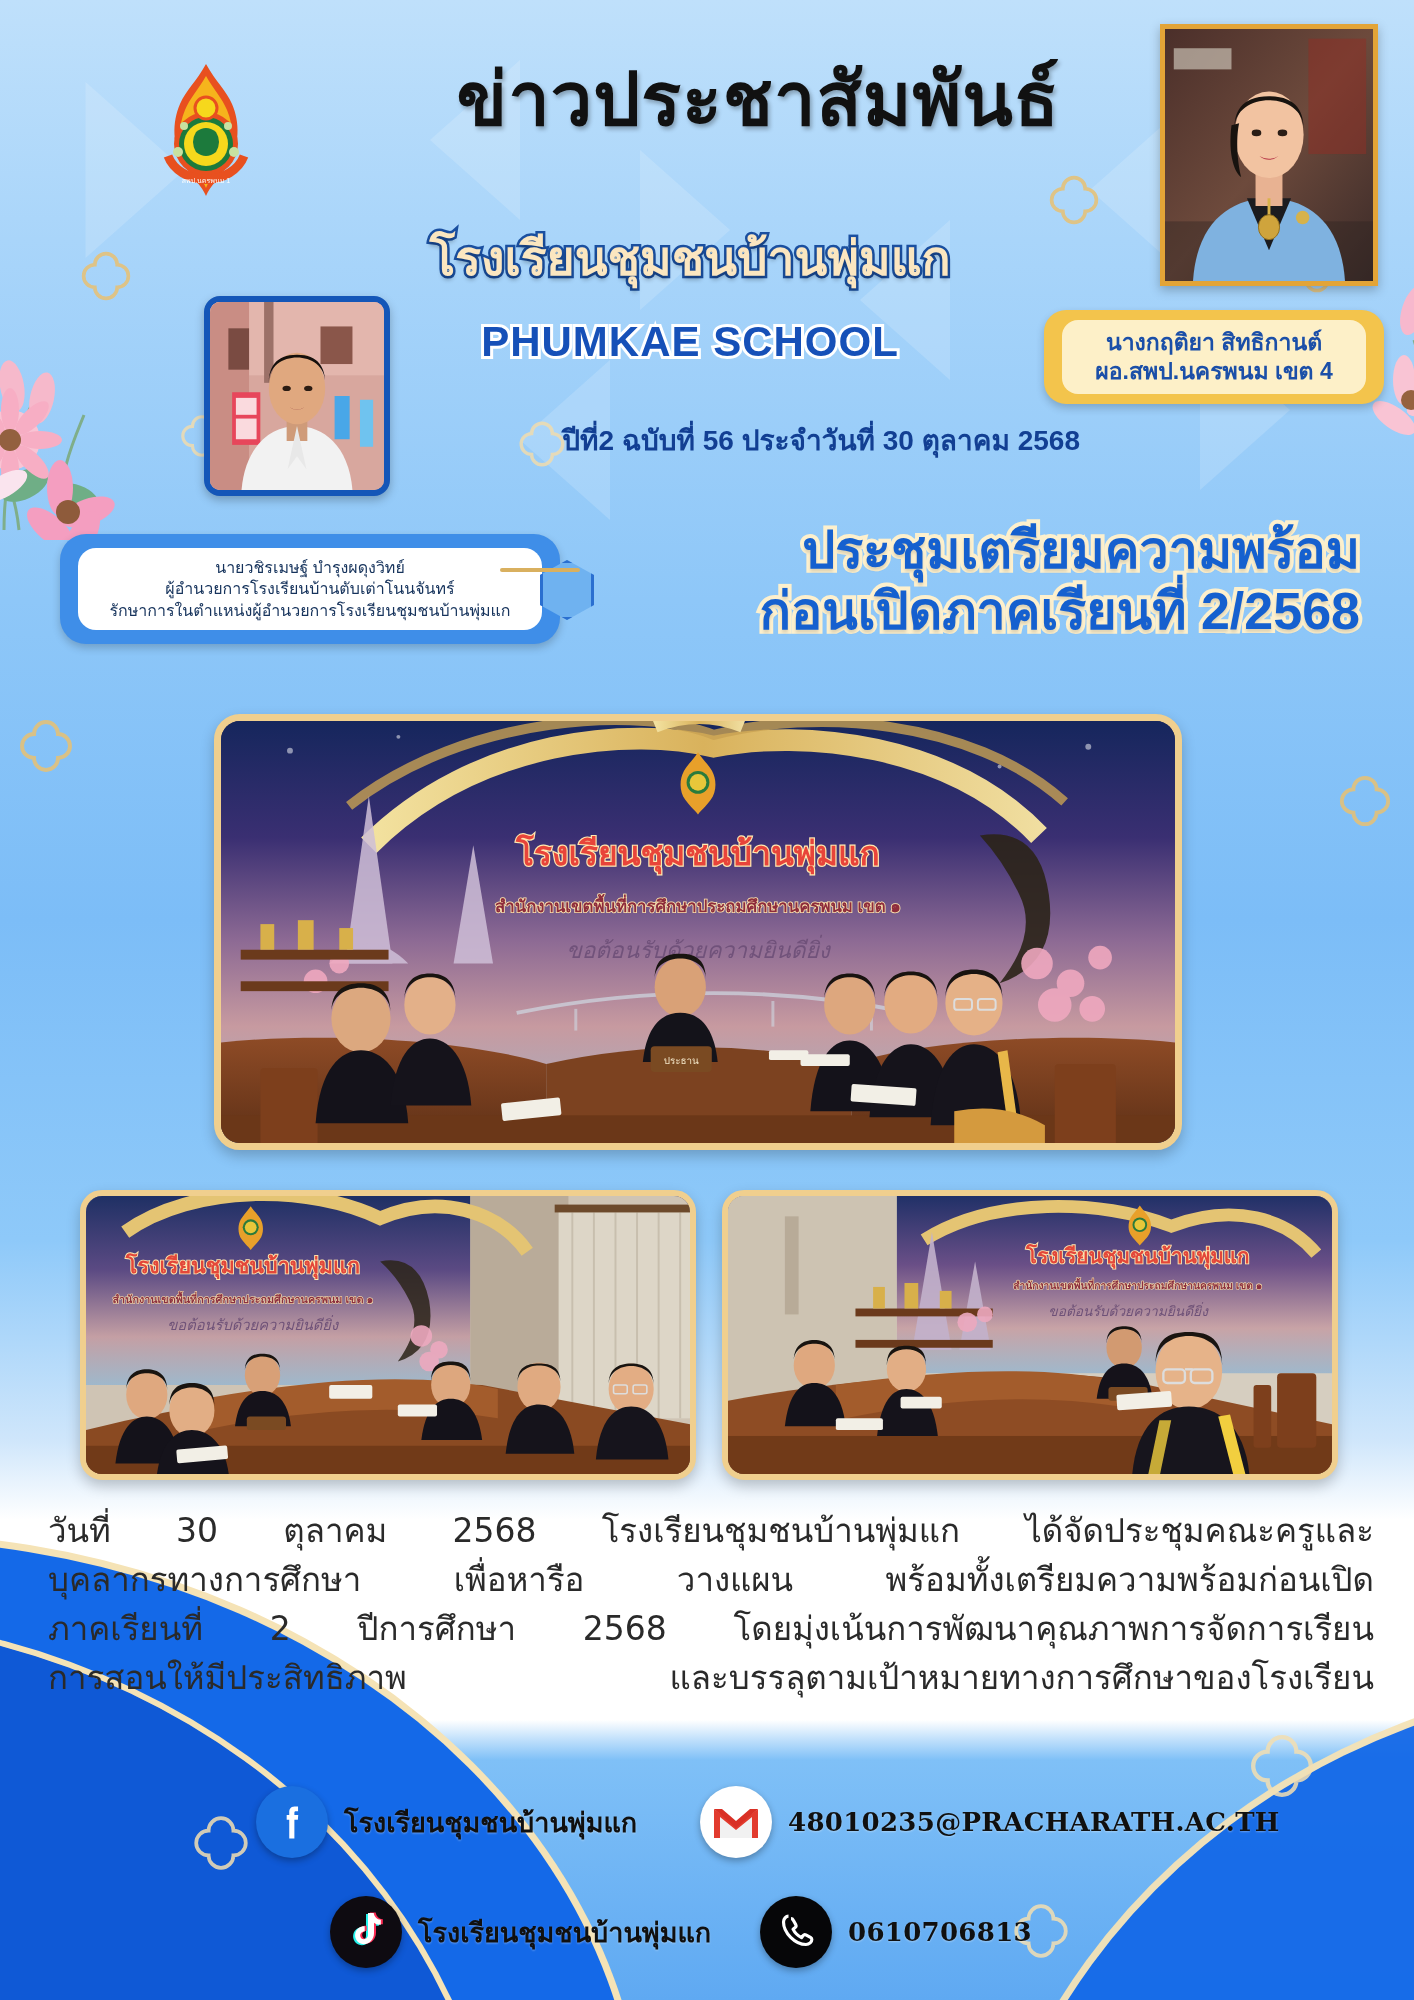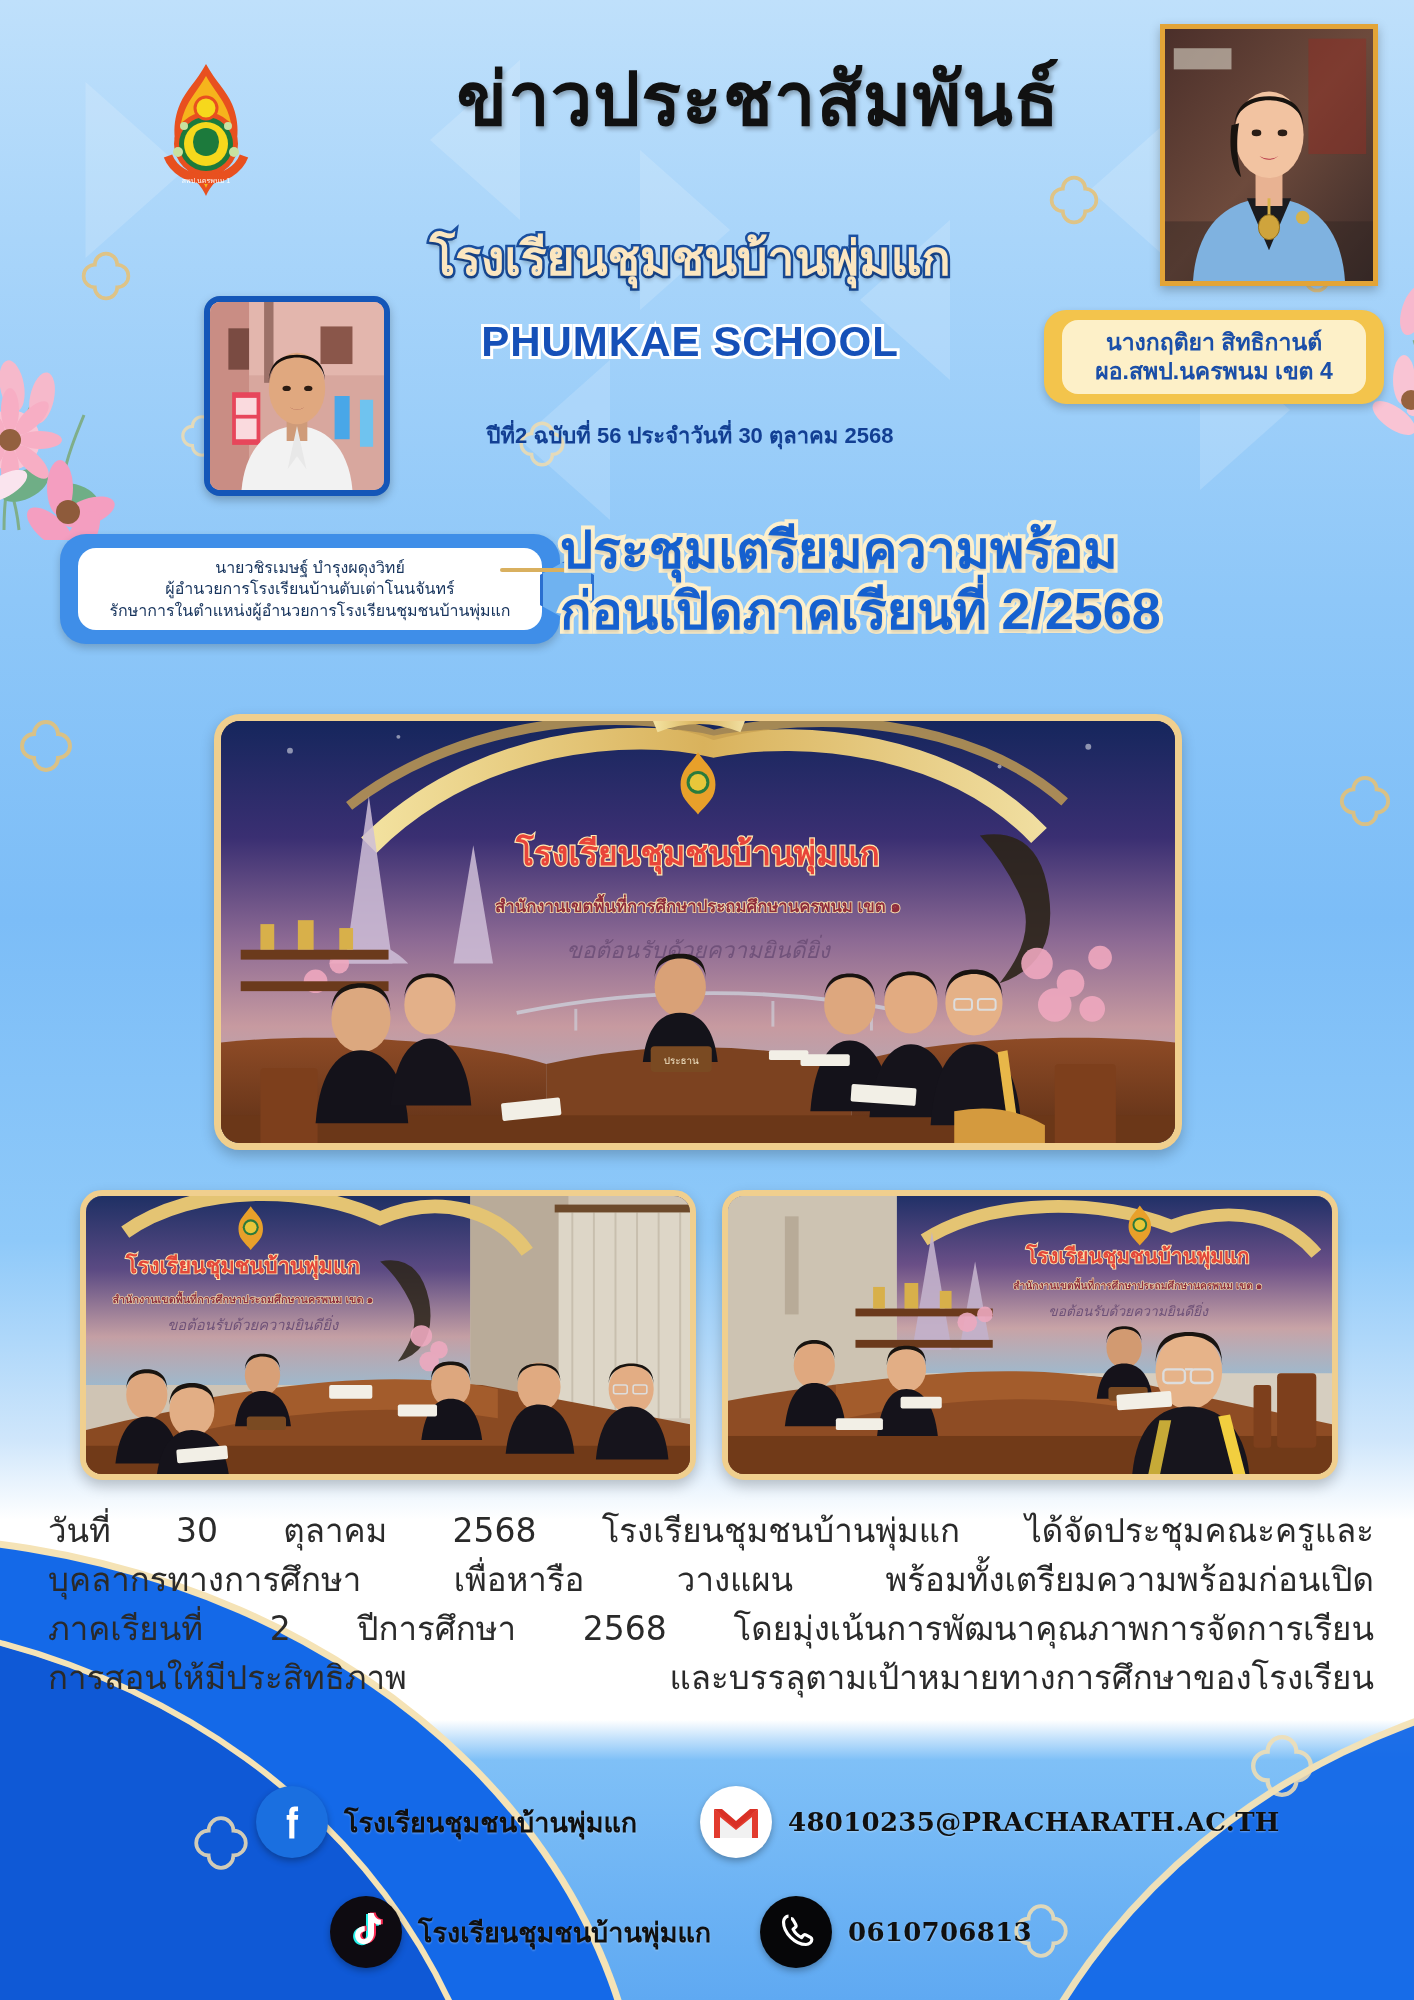--- a/index.html
+++ b/index.html
@@ -63,21 +63,21 @@
     -webkit-text-stroke:5px #1a4fa0; paint-order:stroke fill;
     text-shadow:0 4px 4px rgba(0,0,0,.25);
   }
   .head-en{
     position:absolute; left:300px; top:318px; width:780px;
     text-align:center; font-size:42px; font-weight:bold; letter-spacing:1px;
     color:#1650b8; -webkit-text-stroke:6px #ffffff; paint-order:stroke fill;
   }
   .head-date{
     position:absolute; left:300px; top:418px; width:780px;
-    text-align:center; font-size:22px; font-weight:bold; color:#123f93;
+    text-align:right; font-size:28px; font-weight:bold; color:#123f93;
   }
 
   
   .portrait-right{
     position:absolute; right:36px; top:24px; width:218px; height:262px;
     border:5px solid #e3a437; background:#22344e; overflow:hidden;
     box-shadow:0 4px 10px rgba(0,0,0,.25);
   }
   .portrait-left{
     position:absolute; left:204px; top:296px; width:186px; height:200px;
@@ -106,21 +106,21 @@
     display:flex; align-items:center; justify-content:center;
   }
   .badge .inner{
     width:464px; height:82px; background:#fff; border-radius:18px;
     display:flex; flex-direction:column; align-items:center; justify-content:center;
     color:#16335c; font-size:16px; line-height:1.35; text-align:center;
   }
 
   
   .headline{
-    position:absolute; left:560px; top:520px; width:800px; text-align:left;
+    position:absolute; left:560px; top:520px; width:800px; text-align:right;
     font-size:52px; font-weight:bold; line-height:1.18;
     color:#1560cf; -webkit-text-stroke:8px #fdf0cd; paint-order:stroke fill;
     text-shadow:0 3px 3px rgba(0,0,0,.12);
   }
   .headline-rule{
     position:absolute; left:500px; top:568px; width:80px; height:4px; background:#d9b05f; border-radius:2px;
   }
   .hex{
     position:absolute; left:540px; top:560px; width:54px; height:60px;
     background:#6fb2f0; clip-path:polygon(50% 0,100% 25%,100% 75%,50% 100%,0 75%,0 25%);

